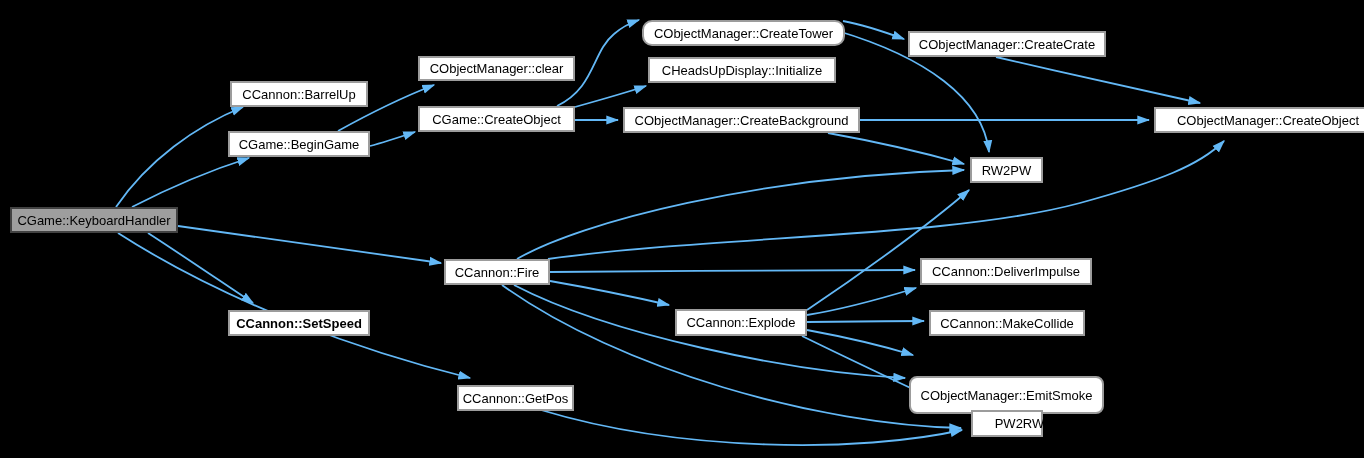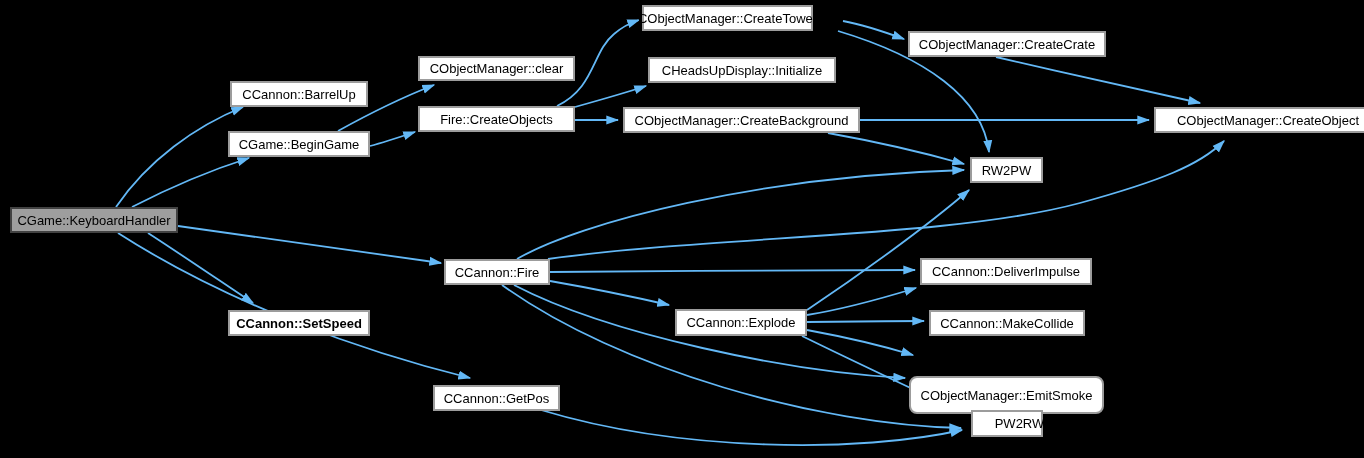--- a/index.html
+++ b/index.html
@@ -83,29 +83,29 @@
       <path d="M 807 322 C 845 322 885 321 924 321" class="edge" marker-end="url(#arrowhead)"></path>
       <path d="M 807 330 C 845 337 880 345 913 355" class="edge" marker-end="url(#arrowhead)"></path>
       <path d="M 802 336 C 855 362 915 390 963 413" class="edge" marker-end="url(#arrowhead)"></path>
       <path d="M 541 410 C 680 452 860 453 962 430" class="edge" marker-end="url(#arrowhead)"></path>
     </svg>
   <div id="nodes">
       <div class="node root" style="left: 10px; top: 207px; width: 168px; height: 26px;">CGame::KeyboardHandler</div>
       <div class="node" style="left: 230px; top: 81px; width: 138px; height: 26px;">CCannon::BarrelUp</div>
       <div class="node" style="left: 228px; top: 131px; width: 142px; height: 26px;">CGame::BeginGame</div>
       <div class="node" style="left: 418px; top: 56px; width: 157px; height: 25px;">CObjectManager::clear</div>
-      <div class="node" style="left: 418px; top: 106px; width: 157px; height: 26px;">Fire::CreateObjects</div>
-      <div class="node" style="left: 642px; top: 5px; width: 171px; height: 26px;">CObjectManager::CreateTower</div>
+      <div class="node" style="left: 418px; top: 106px; width: 157px; height: 26px;">CGame::CreateObject</div>
+      <div class="node" style="left: 642px; top: 20px; width: 203px; height: 26px; border-radius: 10px;">CObjectManager::CreateTower</div>
       <div class="node" style="left: 648px; top: 57px; width: 188px; height: 26px;">CHeadsUpDisplay::Initialize</div>
       <div class="node" style="left: 623px; top: 107px; width: 237px; height: 26px;">CObjectManager::CreateBackground</div>
       <div class="node" style="left: 908px; top: 31px; width: 198px; height: 26px;">CObjectManager::CreateCrate</div>
       <div class="node" style="left: 1154px; top: 107px; width: 228px; height: 26px;">CObjectManager::CreateObject</div>
       <div class="node" style="left: 970px; top: 157px; width: 73px; height: 26px;">RW2PW</div>
       <div class="node" style="left: 444px; top: 259px; width: 106px; height: 26px;">CCannon::Fire</div>
       <div class="node" style="left: 228px; top: 310px; width: 142px; height: 26px; font-weight: bold;">CCannon::SetSpeed</div>
-      <div class="node" style="left: 433px; top: 385px; width: 127px; height: 26px;">CCannon::GetPos</div>
+      <div class="node" style="left: 457px; top: 385px; width: 117px; height: 26px;">CCannon::GetPos</div>
       <div class="node" style="left: 675px; top: 309px; width: 132px; height: 27px;">CCannon::Explode</div>
       <div class="node" style="left: 920px; top: 258px; width: 172px; height: 27px;">CCannon::DeliverImpulse</div>
       <div class="node" style="left: 929px; top: 310px; width: 156px; height: 26px;">CCannon::MakeCollide</div>
       <div class="node" style="left: 909px; top: 376px; width: 195px; height: 38px; border-radius: 8px;">CObjectManager::EmitSmoke</div>
       <div class="node" style="left: 971px; top: 410px; width: 72px; height: 27px; padding-left: 25px;">PW2RW</div>
     </div>
 </div>
 
 </body></html>

